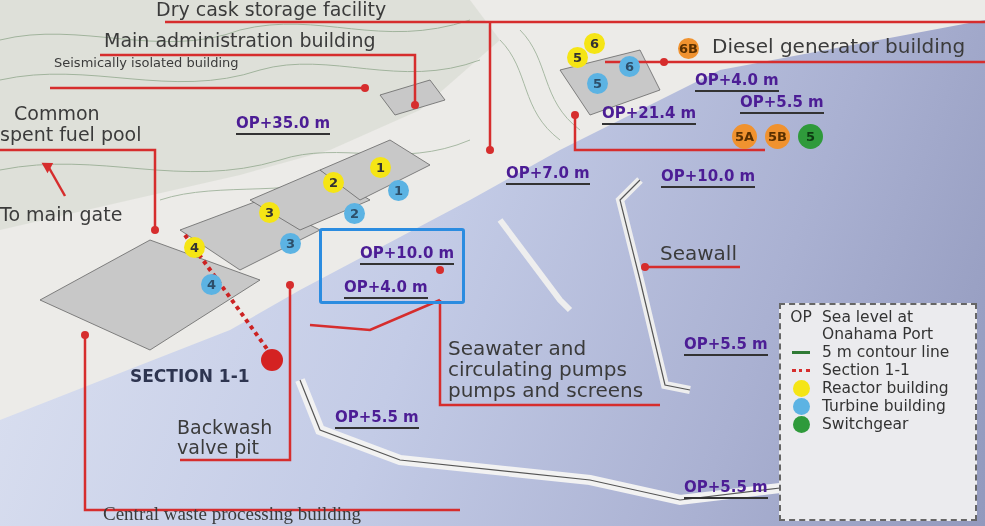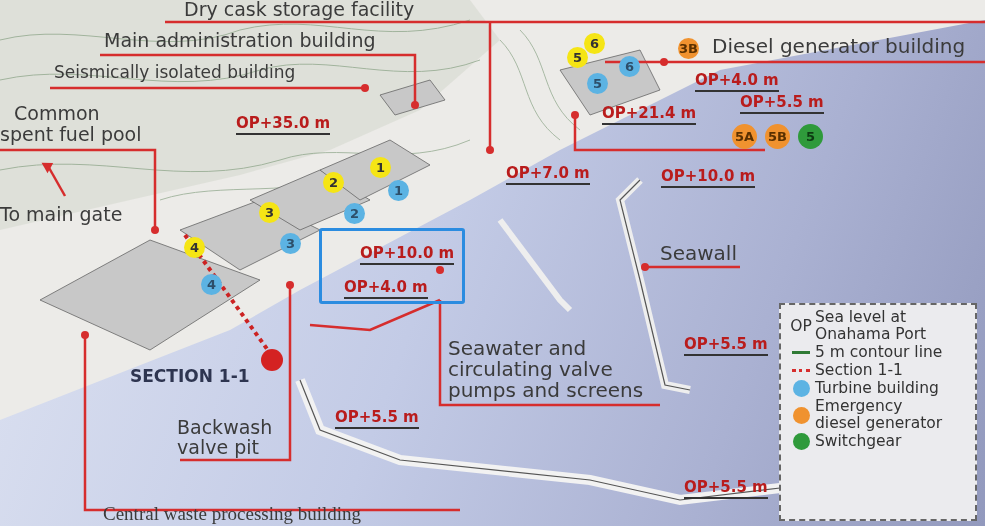--- a/index.html
+++ b/index.html
@@ -1,28 +1,28 @@
 <!DOCTYPE html>
 <html><head>
 <meta charset="utf-8">
 <style>
   html,body{margin:0;padding:0;}
   body{width:985px;height:526px;position:relative;overflow:hidden;font-family:"DejaVu Sans",sans-serif;background:#b9bfd9;}
   .sea{position:absolute;inset:0;background:linear-gradient(110deg,#dfe4f2 0%,#c3cbe6 45%,#aab1d2 75%,#9299bd 100%);}
   .land{position:absolute;left:0;top:0;width:985px;height:526px;}
   .lbl{position:absolute;color:#3b3b3b;white-space:nowrap;line-height:1.05;}
-  .op{position:absolute;font-weight:bold;color:#b91c1c;font-size:15px;white-space:nowrap;}
+  .op{position:absolute;font-weight:bold;color:#4c1d95;font-size:15px;white-space:nowrap;}
   .op .ul{border-bottom:2px solid #333;padding-bottom:1px;}
   .circ{position:absolute;width:21px;height:21px;border-radius:50%;font-size:13px;font-weight:bold;display:flex;align-items:center;justify-content:center;color:#333;}
   .y{background:#f5e515;}
   .b{background:#5cb3e3;color:#2d4f6a;}
   .o{background:#f0922f;color:#5a3000;}
   .g{background:#2f9a3b;color:#0d3a12;}
   .legend{position:absolute;left:779px;top:303px;width:198px;height:218px;background:#ebebee;border:2px dashed #666;box-sizing:border-box;padding:4px 6px;font-size:15.5px;color:#333;}
-  .leg-row{display:flex;align-items:center;line-height:17px;margin-bottom:1px;}
+  .leg-row{display:flex;align-items:flex-start;gap:7px;line-height:17px;margin-bottom:1px;}
   .leg-key{width:28px;flex:0 0 28px;display:flex;justify-content:center;align-items:center;height:17px;}
   .dot{width:17px;height:17px;border-radius:50%;}
   .hilite{position:absolute;left:319px;top:228px;width:146px;height:76px;border:3px solid #2b8ce0;border-radius:3px;box-sizing:border-box;}
 </style>
 </head>
 <body>
 
 <div class="sea"></div>
 
 <svg class="land" viewBox="0 0 985 526">
@@ -80,37 +80,37 @@
     <circle cx="664" cy="62" r="4"></circle>
       <circle cx="575" cy="115" r="4"></circle>
       <circle cx="490" cy="150" r="4"></circle>
     <circle cx="645" cy="267" r="4"></circle>
       <circle cx="290" cy="285" r="4"></circle>
       <circle cx="85" cy="335" r="4"></circle>
     <circle cx="440" cy="270" r="4"></circle>
   </g>
 </svg>
 
-<div class="lbl" style="left:184px;top:0px;font-size:19px;">Dry cask storage facility</div>
+<div class="lbl" style="left:156px;top:0px;font-size:19px;">Dry cask storage facility</div>
 <div class="lbl" style="left:104px;top:31px;font-size:19px;">Main administration building</div>
-<div class="lbl" style="left:54px;top:64px;font-size:17px;">Seismically isolated building</div>
+<div class="lbl" style="left:54px;top:56px;font-size:13px;">Seismically isolated building</div>
 <div class="lbl" style="left:0px;top:104px;font-size:19px;padding-left:14px;">Common</div>
 <div class="lbl" style="left:0px;top:125px;font-size:19px;">spent fuel pool</div>
 <div class="lbl" style="left:0px;top:205px;font-size:19px;">To main gate</div>
 <svg style="position:absolute;left:40px;top:160px" width="30" height="40">
     <line x1="25" y1="36" x2="8" y2="6" stroke="#d62d2d" stroke-width="2.5"></line>
     <polygon points="4,0 14,6 4,12" fill="#d62d2d" transform="rotate(-30 8 6)"></polygon>
   </svg>
 
-<div class="circ o" style="left:678px;top:38px;">3B</div>
+<div class="circ o" style="left:678px;top:38px;">6B</div>
 <div class="lbl" style="left:712px;top:36px;font-size:20px;">Diesel generator building</div>
 
 <div class="lbl" style="left:660px;top:243px;font-size:20px;">Seawall</div>
 <div class="lbl" style="left:448px;top:338px;font-size:20px;">Seawater and</div>
-<div class="lbl" style="left:448px;top:359px;font-size:20px;">circulating valve</div>
+<div class="lbl" style="left:448px;top:359px;font-size:20px;">circulating pumps</div>
 <div class="lbl" style="left:448px;top:380px;font-size:20px;">pumps and screens</div>
 <div class="lbl" style="left:130px;top:368px;font-size:17px;font-weight:bold;color:#2e3550;">SECTION 1-1</div>
 <div class="lbl" style="left:177px;top:418px;font-size:19px;">Backwash</div>
 <div class="lbl" style="left:177px;top:438px;font-size:19px;">valve pit</div>
 <div class="lbl" style="left:103px;top:504px;font-size:19px;font-family:Liberation Serif, serif;">Central waste processing building</div>
 
 <div class="op" style="left:236px;top:114px;"><span class="ul">OP+35.0 m</span></div>
 <div class="op" style="left:695px;top:71px;"><span class="ul">OP+4.0 m</span></div>
 <div class="op" style="left:740px;top:93px;"><span class="ul">OP+5.5 m</span></div>
 <div class="op" style="left:602px;top:104px;"><span class="ul">OP+21.4 m</span></div>
@@ -155,32 +155,29 @@
     <div>5 m contour line</div>
   </div>
   <div class="leg-row">
     <div class="leg-key">
         <span style="display:block;width:18px;border-top:3px dotted #d62d2d;"></span>
       </div>
     <div>Section 1-1</div>
   </div>
   <div class="leg-row">
     <div class="leg-key">
+        <span class="dot" style="background:#f5e515"></span>
+      </div>
+    <div>Reactor building</div>
+  </div>
+  <div class="leg-row">
+    <div class="leg-key">
         <span class="dot" style="background:#5cb3e3"></span>
       </div>
     <div>Turbine building</div>
-  </div>
-  <div class="leg-row">
-    <div class="leg-key">
-        <span class="dot" style="background:#f0922f"></span>
-      </div>
-    <div>
-        <div>Emergency</div>
-        <div>diesel generator</div>
-      </div>
   </div>
   <div class="leg-row">
     <div class="leg-key">
         <span class="dot" style="background:#2f9a3b"></span>
       </div>
     <div>Switchgear</div>
   </div>
 </div>
 
 </body></html>

